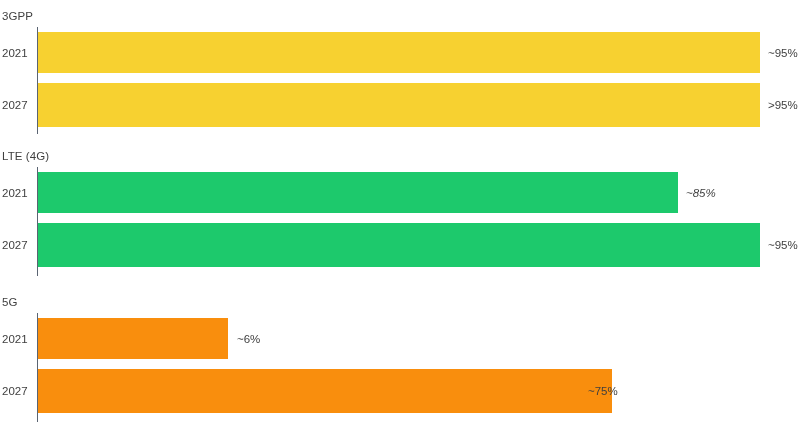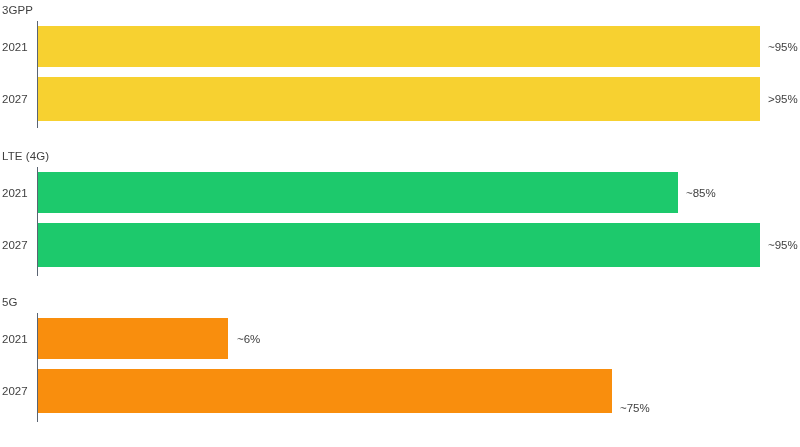--- a/index.html
+++ b/index.html
@@ -97,21 +97,21 @@
     color: #8b8b8b;
     letter-spacing: 0.05px;
     white-space: nowrap;
   }
 </style>
 </head>
 <body>
 
 <div id="chart-root">
 
-  <div class="section" style="top:4px; height:128px;">
+  <div class="section" style="top:10px; height:128px;">
     <div class="section-title">3GPP</div>
     <div class="plot" style="height:110px;">
       <div class="axis-line" style="height:107px;"></div>
 
       <div class="bar-row" style="top:5px; height:41px;">
         <div class="bar-cat-label">2021</div>
         <div class="bar-track" style="width:722px;">
           <div class="bar-fill" style="width:722px; background:#F7D130;"></div>
         </div>
         <div class="bar-value" style="left:768px;">~95%</div>
@@ -130,21 +130,21 @@
   <div class="section" style="top:150px; height:128px;">
     <div class="section-title">LTE (4G)</div>
     <div class="plot" style="height:112px;">
       <div class="axis-line" style="height:109px;"></div>
 
       <div class="bar-row" style="top:5px; height:41px;">
         <div class="bar-cat-label">2021</div>
         <div class="bar-track" style="width:722px;">
           <div class="bar-fill" style="width:640px; background:#1DC96C;"></div>
         </div>
-        <div class="bar-value" style="left:686px;">~85%</div>
+        <div class="bar-value" style="left:686px;font-style:italic;">~85%</div>
       </div>
 
       <div class="bar-row" style="top:56px; height:44px;">
         <div class="bar-cat-label">2027</div>
         <div class="bar-track" style="width:722px;">
           <div class="bar-fill" style="width:722px; background:#1DC96C;"></div>
         </div>
         <div class="bar-value" style="left:768px;">~95%</div>
       </div>
     </div>
@@ -161,19 +161,19 @@
           <div class="bar-fill" style="width:190px; background:#F98E0D;"></div>
         </div>
         <div class="bar-value" style="left:237px;">~6%</div>
       </div>
 
       <div class="bar-row" style="top:56px; height:44px;">
         <div class="bar-cat-label">2027</div>
         <div class="bar-track" style="width:722px;">
           <div class="bar-fill" style="width:574px; background:#F98E0D;"></div>
         </div>
-        <div class="bar-value" style="left:620px;margin-top:17px;">~75%</div>
+        <div class="bar-value" style="left:588px;">~75%</div>
       </div>
     </div>
   </div>
 
 
 </div>
 
 </body></html>

